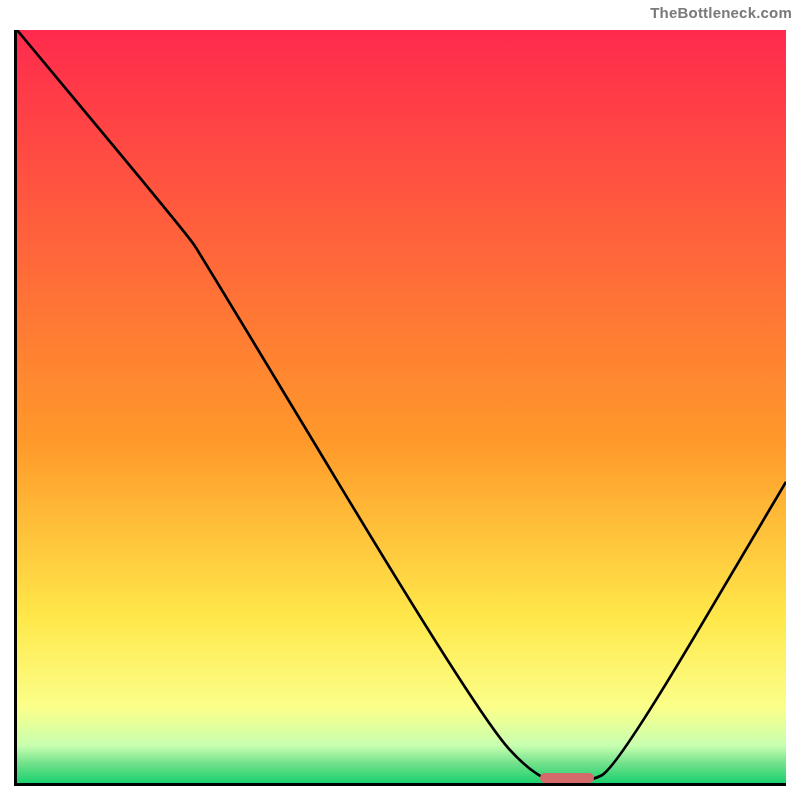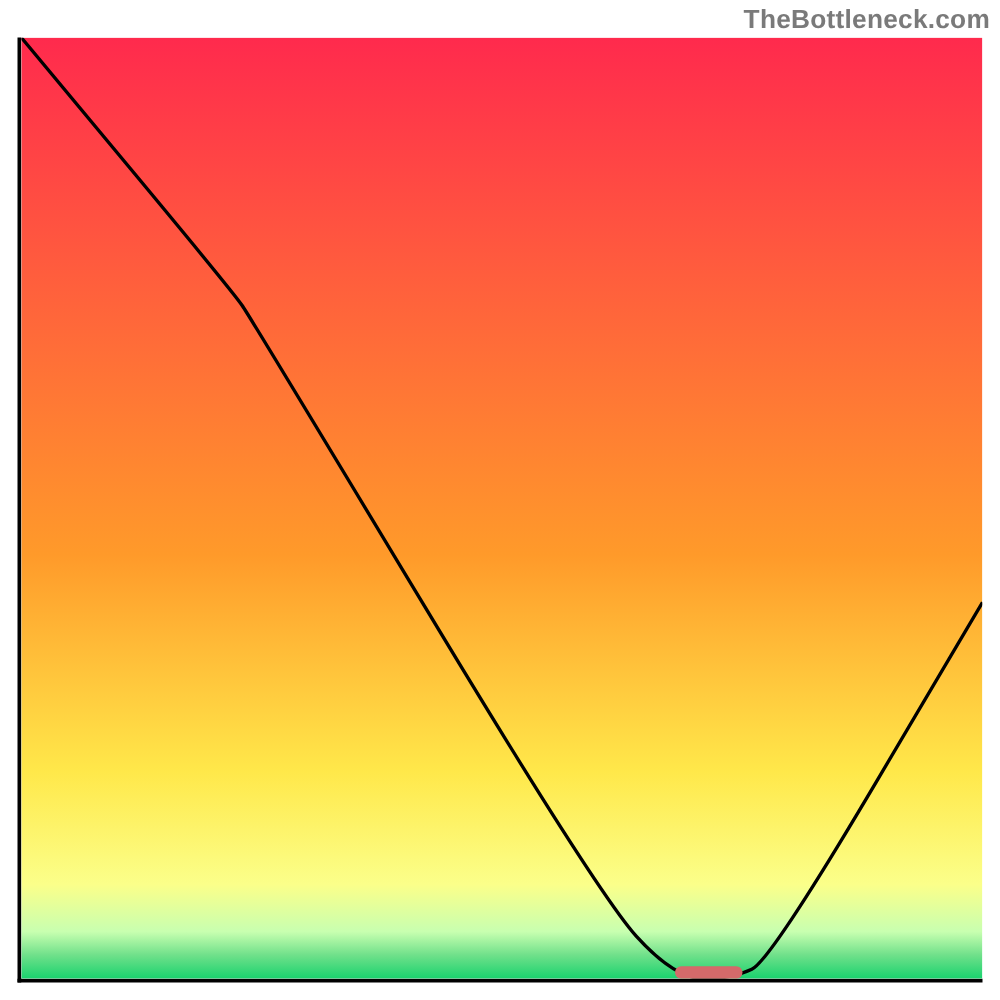--- a/index.html
+++ b/index.html
@@ -12,21 +12,21 @@
   }
   .chart-wrap {
     position: relative;
     width: 800px;
     height: 800px;
   }
   .watermark {
     position: absolute;
     top: 4px;
     right: 8px;
-    font-size: 21px;
+    font-size: 15px;
     font-weight: 600;
     color: #7a7a7a;
     letter-spacing: 0.2px;
     z-index: 10;
   }
   .plot-area {
     position: absolute;
     left: 14px;
     top: 30px;
     width: 772px;   

